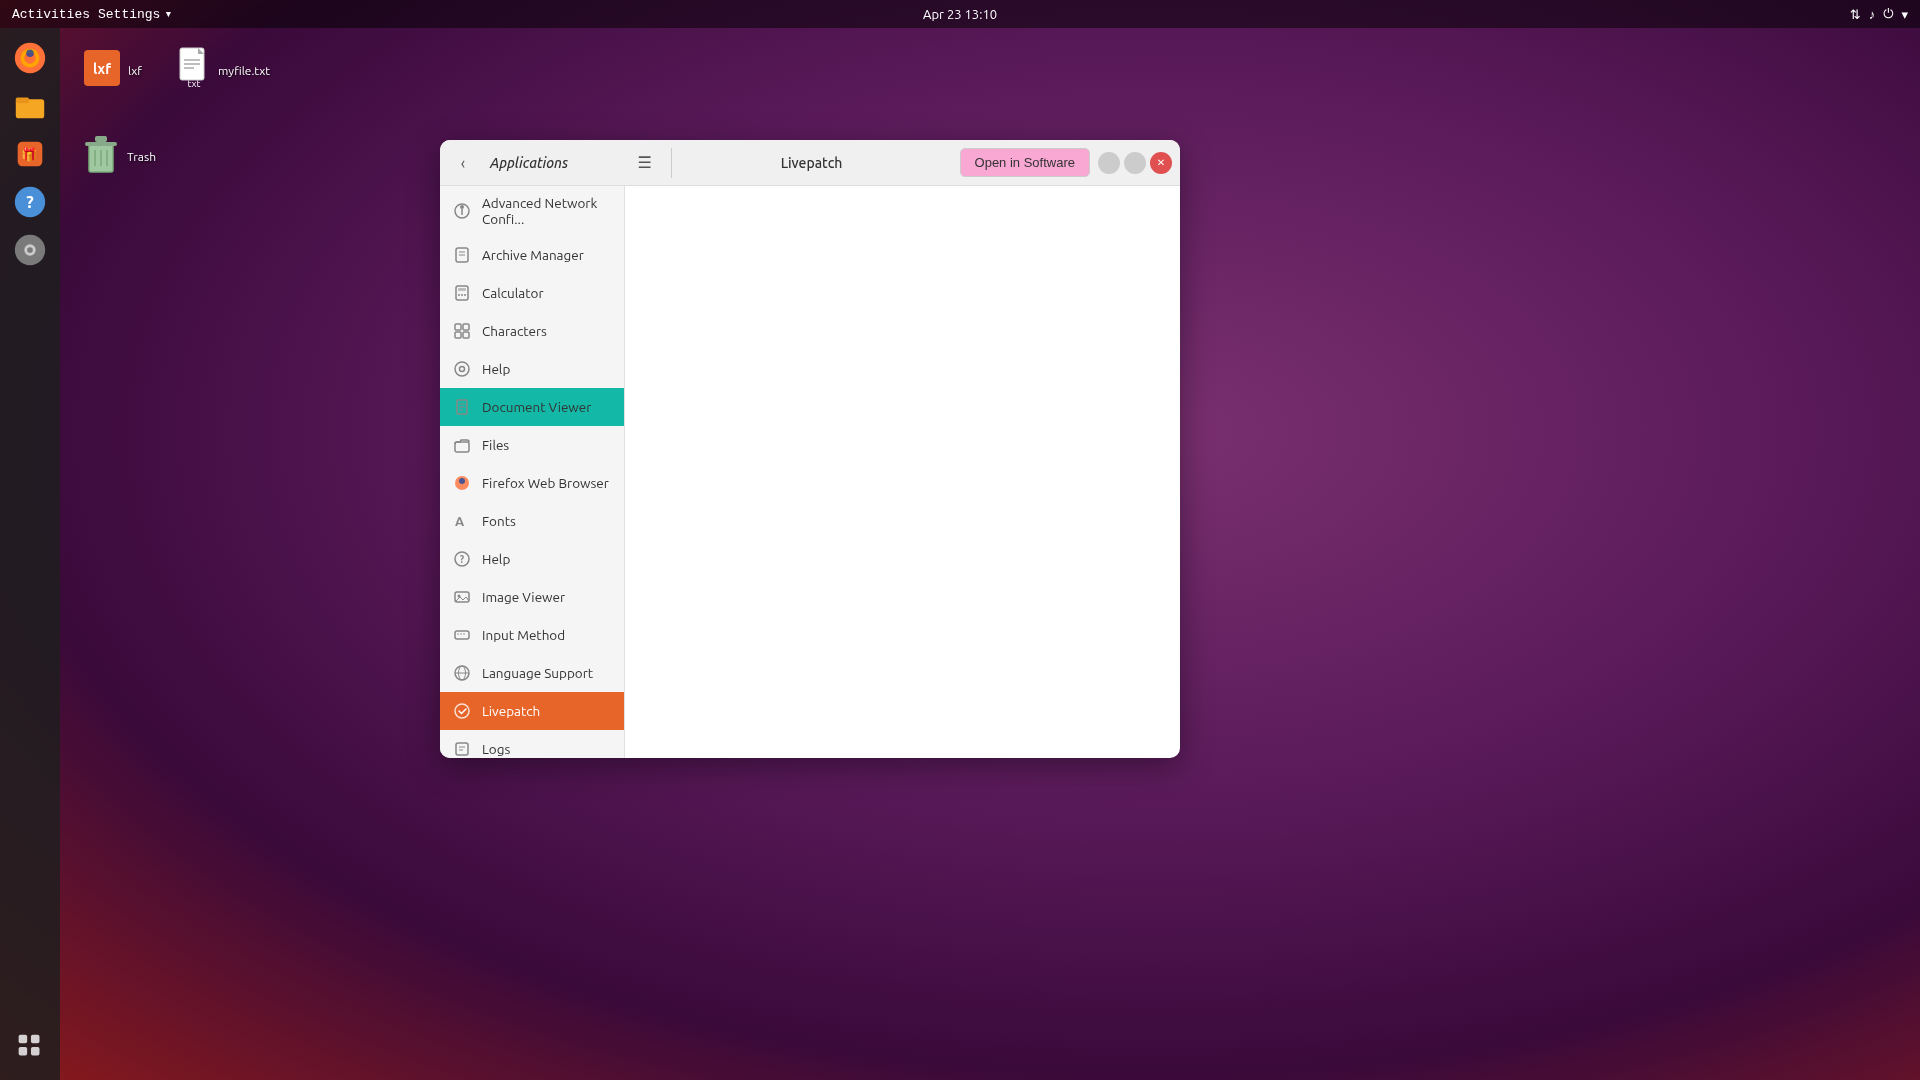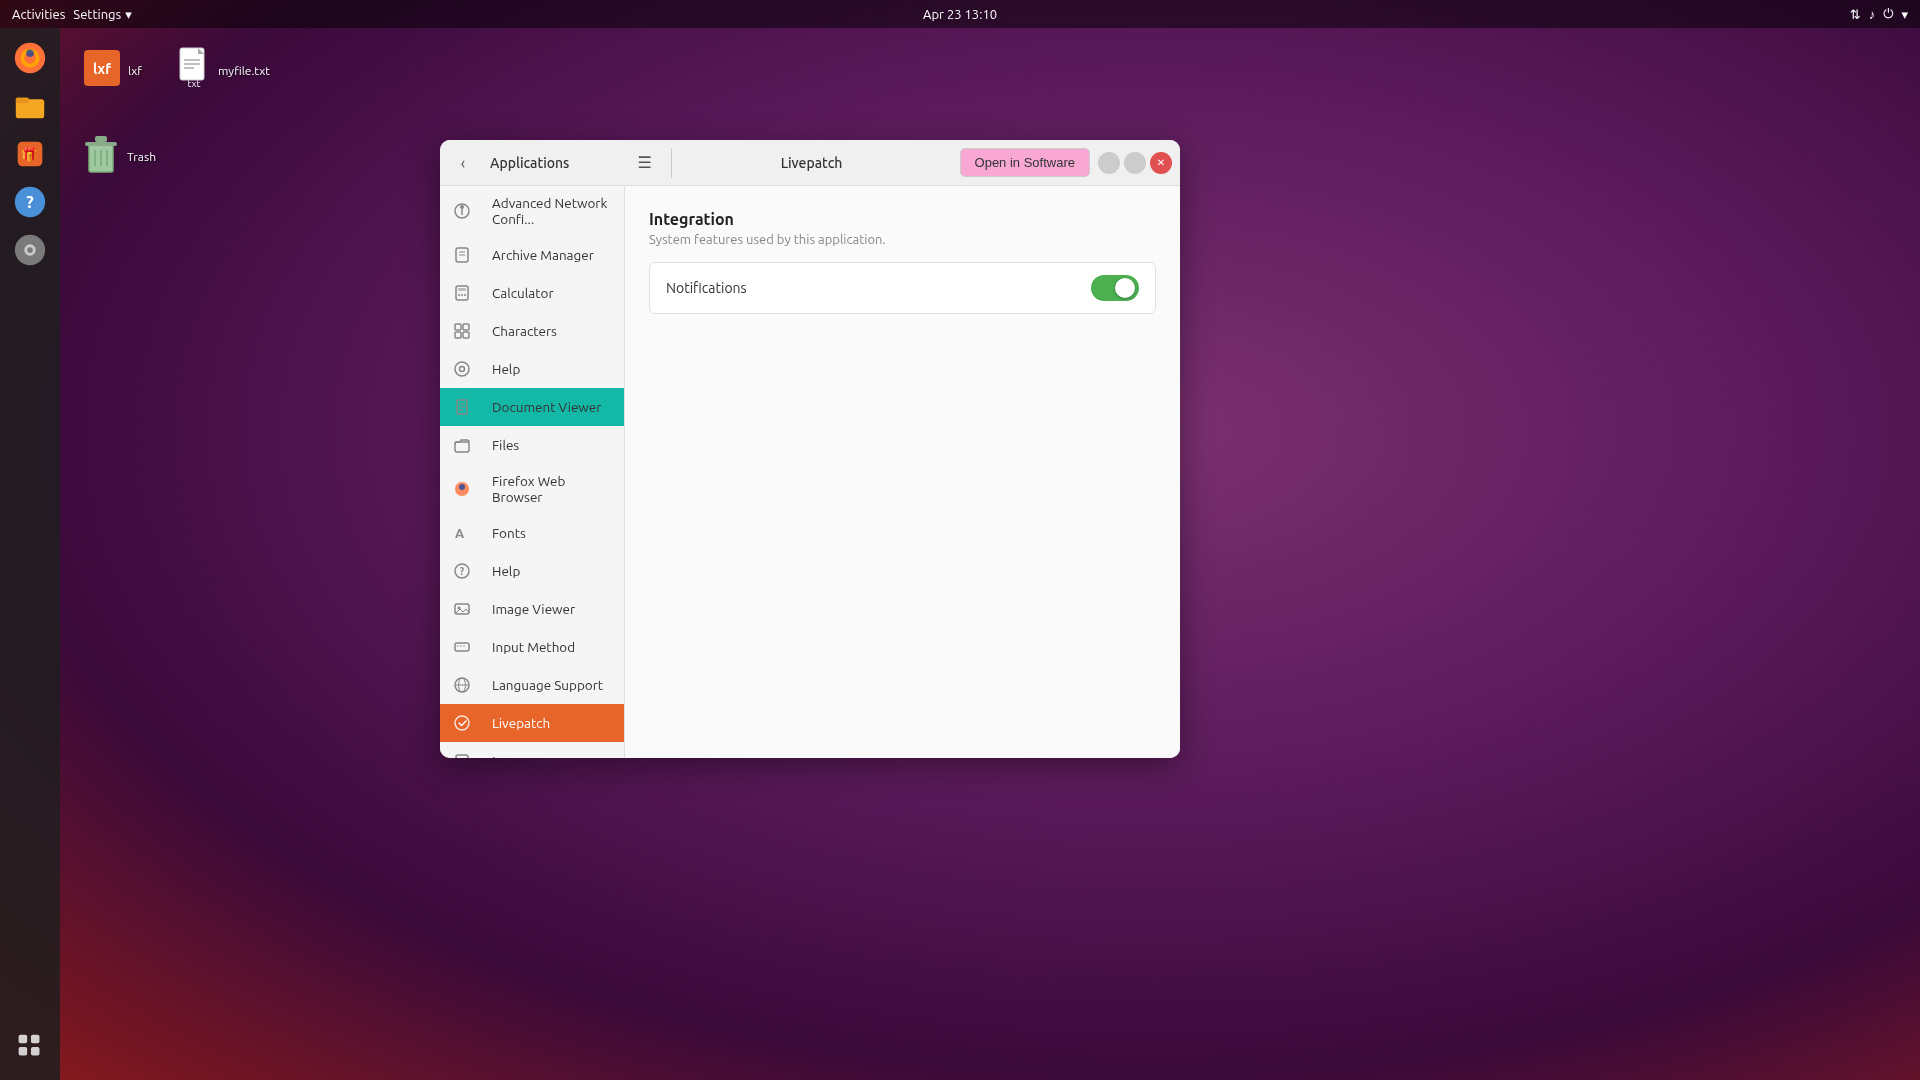--- a/index.html
+++ b/index.html
@@ -33,20 +33,21 @@
       padding: 0 12px;
       z-index: 100;
       color: white;
       font-size: 13px;
     }
 
     .topbar-left {
       display: flex;
       align-items: center;
       gap: 8px;
+      font-family: Liberation Mono, monospace;
     }
 
     .topbar-center {
       position: absolute;
       left: 50%;
       transform: translateX(-50%);
       font-size: 13px;
       color: white;
     }
 
@@ -182,20 +183,21 @@
       justify-content: center;
       cursor: pointer;
       color: #555;
       font-size: 16px;
     }
 
     .header-title-left {
       flex: 1;
       display: flex;
       padding-left: 4px;
+      font-style: italic;
     }
 
     .header-title-text {
       font-size: 14px;
       color: #333;
       font-weight: 500;
     }
 
     .header-menu-btn {
       width: 36px;
@@ -271,21 +273,21 @@
       background: #f5f5f5;
       border-right: 1px solid #e0e0e0;
       overflow-y: auto;
       flex-shrink: 0;
     }
 
     .sidebar-item {
       display: flex;
       align-items: center;
       padding: 9px 12px;
-      gap: 20px;
+      gap: 10px;
       cursor: pointer;
       font-size: 13.5px;
       color: #333;
     }
 
     .sidebar-item.active {
       background: #e8652a;
       color: white;
     }
 
@@ -656,27 +658,16 @@
                 <rect x="3" y="3" width="12" height="12" rx="2" fill="none" stroke="#888" stroke-width="1.5"></rect>
                 <line x1="6" y1="7" x2="12" y2="7" stroke="#888" stroke-width="1"></line>
                 <line x1="6" y1="10" x2="10" y2="10" stroke="#888" stroke-width="1"></line>
               </svg>
           </span>
           <span class="item-label">Logs</span>
         </div>
 
       </div>
 
-      <div class="main-content">
-        <div class="integration-title">Integration</div>
-        <div class="integration-subtitle">System features used by this application.</div>
-
-        <div class="integration-card">
-          <span class="integration-card-label">Notifications</span>
-          <div class="toggle-switch">
-            <div class="knob"></div>
-          </div>
-        </div>
-      </div>
     </div>
   </div>
 
 </div>
 
 </body></html>

